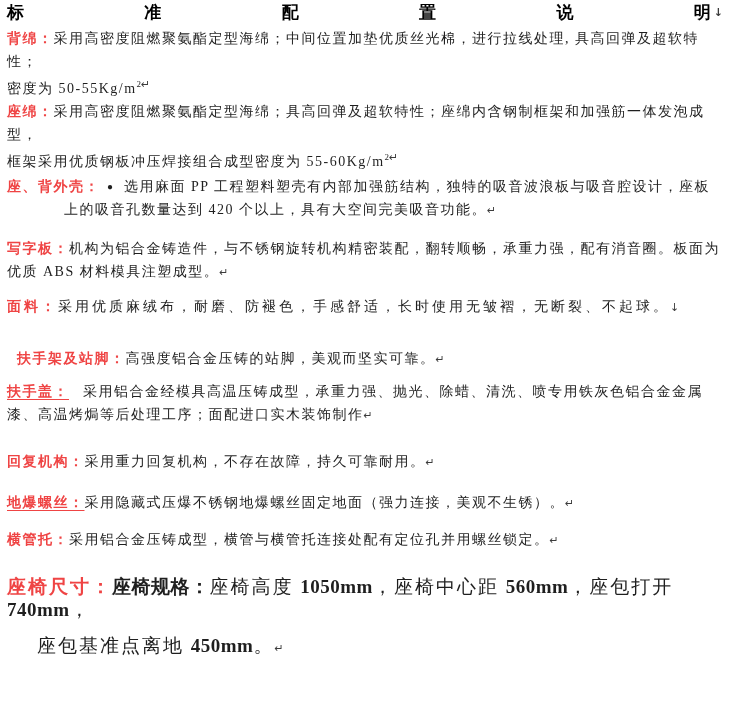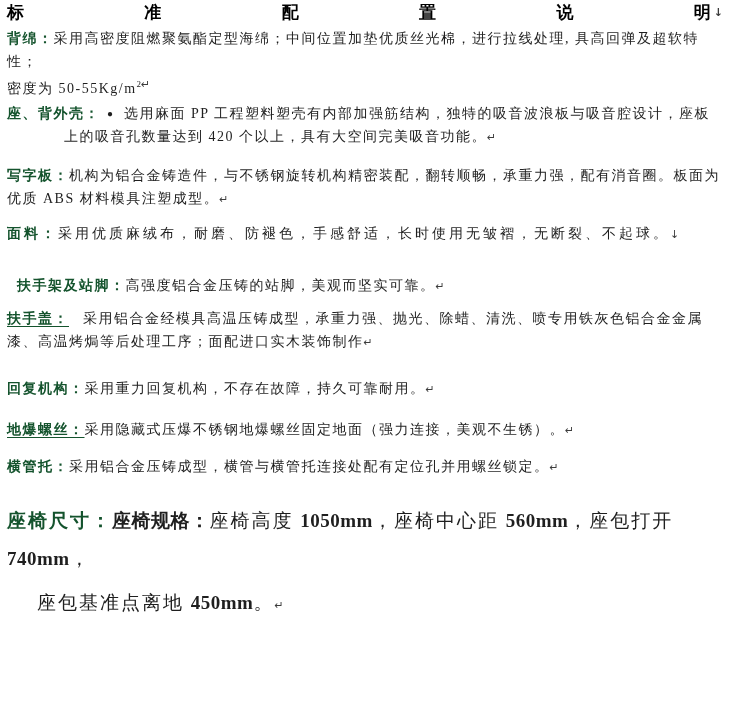--- a/index.html
+++ b/index.html
@@ -3,42 +3,42 @@
 <meta charset="utf-8">
 <style>
   html,body{margin:0;padding:0;}
   body{
     width:730px;height:712px;background:#ffffff;overflow:hidden;
     font-family:"Liberation Serif","DejaVu Serif",serif;
     color:#1f1f1f;font-size:14px;
   }
   .page{padding:0 7px;width:716px;}
   p{margin:0;line-height:23px;letter-spacing:1.5px;}
-  .label{color:#14532d;font-weight:bold;}
+  .label{color:#ef4444;font-weight:bold;}
   .u{text-decoration:underline;text-underline-offset:3px;}
   .mark{color:#3c3c3c;font-size:11px;letter-spacing:0;font-family:"DejaVu Sans",sans-serif;}
   .raised{vertical-align:5px;}
   sup{font-size:9px;vertical-align:super;letter-spacing:0;}
   .title-row{margin-top:3px;display:flex;align-items:flex-start;font-size:17px;font-weight:bold;line-height:20px;color:#000;}
   .title-chars{flex:1;display:flex;justify-content:space-between;margin-right:3px;}
   .p-beimian{margin-top:4px;}
   .p-zuomian{margin-top:0;}
   .p-waike{margin-top:2px;}
   .p-waike .line2{margin-left:57px;}
   .bullet{font-size:10px;margin:0 11px 0 7px;vertical-align:1px;letter-spacing:0;}
   .p-xieziban{margin-top:15px;}
   .p-mianliao{margin-top:11px;letter-spacing:3px;}
   .p-fushoujia1{margin-top:28px;margin-left:10px;}
   .p-fushoujia2{margin-top:8px;margin-left:88px;}
   .p-fushougai{margin-top:9px;}
   .p-fushougai .gap{margin-left:14px;}
   .p-huifujigou{margin-top:23px;}
   .p-dibaoluosi{margin-top:17px;}
   .p-hengguantuo{margin-top:13px;}
-  .p-chicun1{margin-top:23px;font-size:19px;line-height:38px;letter-spacing:2px;}
+  .p-chicun1{margin-top:23px;font-size:19px;line-height:23px;letter-spacing:2px;}
   .p-chicun2{margin-top:10px;font-size:19px;line-height:29px;letter-spacing:2px;margin-left:30px;}
   .p-chicun1 b,.p-chicun2 b{letter-spacing:0.5px;}
 </style>
 </head>
 <body>
 
 <div class="page">
 
   <div class="title-row">
     <div class="title-chars">
@@ -50,20 +50,24 @@
         <span>明</span>
       </div>
     <span class="mark">↓</span>
   </div>
 
   <p class="p-beimian">
     <span class="label">背绵：</span><span>采用高密度阻燃聚氨酯定型海绵；中间位置加垫优质丝光棉，进行拉线处理, 具高回弹及超软特性；</span><br>
     <span>密度为 50-55Kg/m</span><sup>2</sup><span class="mark raised">↵</span>
   </p>
 
+  <p class="p-zuomian">
+    <span class="label">座绵：</span><span>采用高密度阻燃聚氨酯定型海绵；具高回弹及超软特性；座绵内含钢制框架和加强筋一体发泡成型，</span><br>
+    <span>框架采用优质钢板冲压焊接组合成型密度为 55-60Kg/m</span><sup>2</sup><span class="mark raised">↵</span>
+  </p>
 
   <p class="p-waike">
     <span class="label">座、背外壳：</span><span class="bullet">●</span><span>选用麻面 PP 工程塑料塑壳有内部加强筋结构，独特的吸音波浪板与吸音腔设计，座板</span><br>
     <span class="line2">上的吸音孔数量达到 420 个以上，具有大空间完美吸音功能。</span><span class="mark">↵</span>
   </p>
 
   <p class="p-xieziban">
     <span class="label">写字板：</span><span>机构为铝合金铸造件，与不锈钢旋转机构精密装配，翻转顺畅，承重力强，配有消音圈。板面为</span><br>
     <span>优质 ABS 材料模具注塑成型。</span><span class="mark">↵</span>
   </p>

